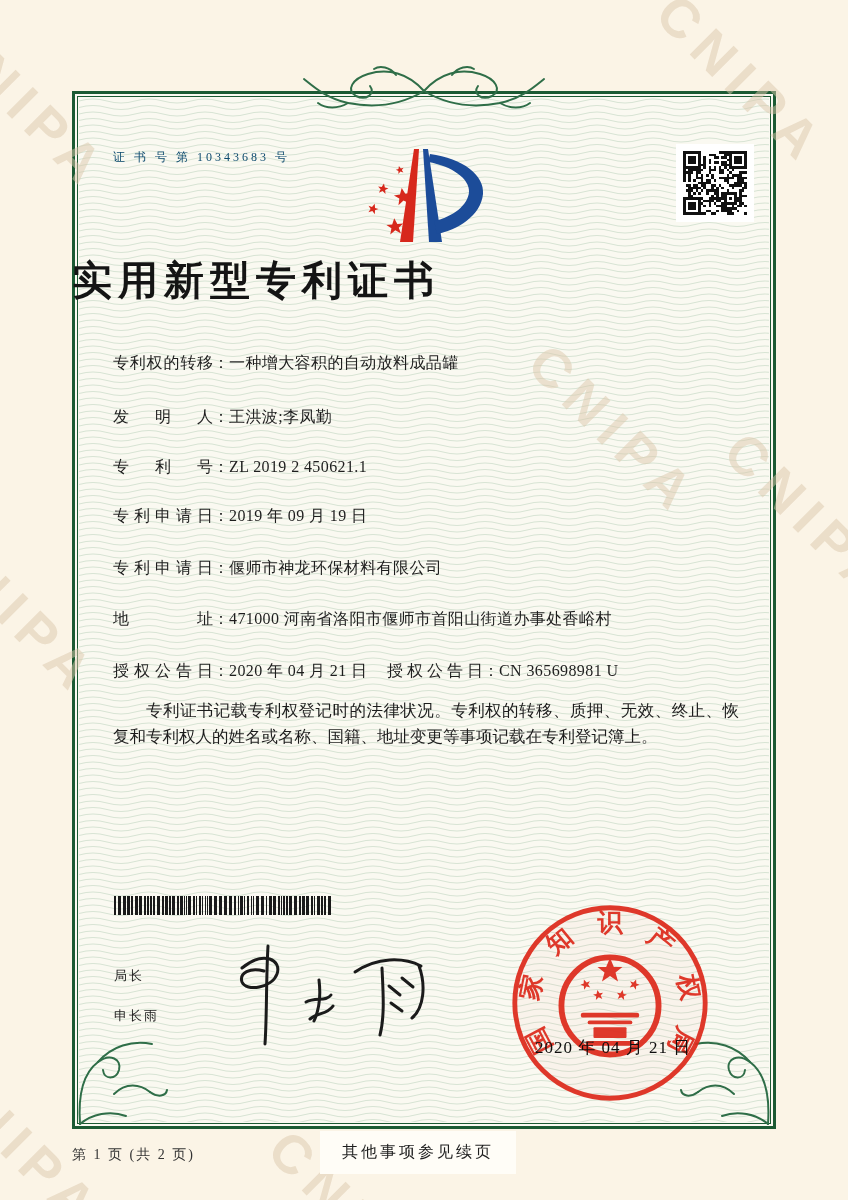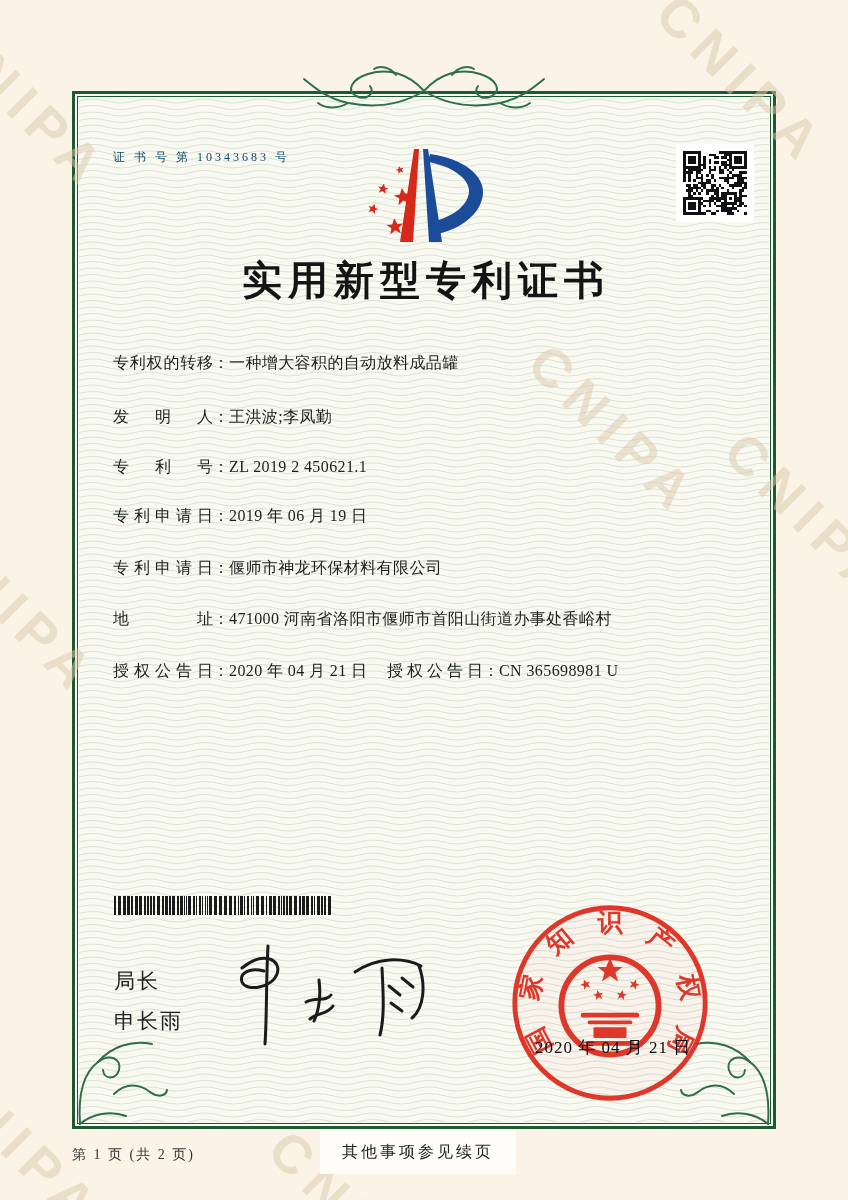--- a/index.html
+++ b/index.html
@@ -14,34 +14,34 @@
   #frame{position:absolute;left:72px;top:91px;width:698px;height:1032px;
          border:3px solid #1b5a33;background:#faf9f1;z-index:0}
   #frame .inner{position:absolute;inset:2px;border:1px solid #1b5a33}
   #waves{position:absolute;left:4px;top:4px}
   .green-orn{position:absolute;z-index:2}
   
   .cert-no{left:113px;top:149px;font-size:12px;letter-spacing:3px;color:#0c4a6e;z-index:2}
   #logo{left:355px;top:146px;z-index:2}
   #qrbox{left:676px;top:144px;width:78px;height:78px;background:#fff;z-index:2}
   #qrbox svg{position:absolute;left:7px;top:7px}
-  .title{left:72px;top:253px;width:708px;text-align:center;font-size:40px;font-weight:bold;
+  .title{left:72px;top:253px;width:708px;text-align:left;font-size:40px;font-weight:bold;
          letter-spacing:6px;color:#141414;z-index:2}
   .row{left:113px;font-size:16px;color:#1e1e1e;z-index:2;white-space:nowrap}
   .row .lab{display:inline-block;width:100px;text-align:justify;text-align-last:justify;vertical-align:top}
   .row .col{display:inline-block}
   .row .val{display:inline-block;margin-left:0;letter-spacing:.4px}
   .r0{top:353px}.r1{top:407px}.r2{top:457px}.r3{top:506px}.r4{top:558px}.r5{top:609px}.r6{top:661px}
   .row2{left:387px;top:661px}
   .paras{left:113px;top:698px;width:626px;font-size:16.5px;line-height:26px;color:#1c1c1c;
          text-align:justify;z-index:2}
   .paras p{margin:0;text-indent:2em}
   #barcode{left:114px;top:896px;z-index:2}
   .chief{left:114px;font-family:Liberation Sans, sans-serif;
-         font-size:21px;letter-spacing:2px;color:#222;z-index:2}
+         font-size:13px;letter-spacing:2px;color:#222;z-index:2}
   .chief-title{top:967px}.chief-name{top:1007px}
   #sig{left:222px;top:940px;z-index:2}
   #seal{left:508px;top:901px;opacity:.93;z-index:2}
   .sealch{font-size:26px;font-weight:bold;fill:#dd2a1c;font-family:"Liberation Serif","DejaVu Serif",serif}
   .seal-date{left:523px;top:1036px;width:180px;text-align:center;font-size:17px;color:#0e0e0e;
              letter-spacing:1px;z-index:3}
   .page-no{left:72px;top:1146px;width:670px;text-align:left;font-size:14px;letter-spacing:2px;
            color:#333;z-index:2}
   .note{left:320px;top:1131px;width:164px;background:#fffdf7;padding:11px 16px;text-align:center;
         font-size:16px;letter-spacing:3px;color:#1e1e1e;z-index:2}
@@ -457,36 +457,37 @@
 <div class="abs row r0">
   <span class="lab">专利权的转移</span><span class="col">：</span><span class="val">一种增大容积的自动放料成品罐</span>
 </div>
 <div class="abs row r1">
   <span class="lab">发明人</span><span class="col">：</span><span class="val">王洪波;李凤勤</span>
 </div>
 <div class="abs row r2">
   <span class="lab">专利号</span><span class="col">：</span><span class="val">ZL 2019 2 450621.1</span>
 </div>
 <div class="abs row r3">
-  <span class="lab">专利申请日</span><span class="col">：</span><span class="val">2019 年 06 月 19 日</span>
+  <span class="lab">专利申请日</span><span class="col">：</span><span class="val">2019 年 09 月 19 日</span>
 </div>
 <div class="abs row r4">
   <span class="lab">专利申请日</span><span class="col">：</span><span class="val">偃师市神龙环保材料有限公司</span>
 </div>
 <div class="abs row r5">
   <span class="lab">地址</span><span class="col">：</span><span class="val">471000 河南省洛阳市偃师市首阳山街道办事处香峪村</span>
 </div>
 <div class="abs row r6">
   <span class="lab">授权公告日</span><span class="col">：</span><span class="val">2020 年 04 月 21 日</span>
 </div>
 <div class="abs row row2">
   <span class="lab" style="width:96px">授权公告日</span><span class="col">：</span><span class="val">CN 365698981 U</span>
 </div>
 
 <div class="abs paras">
+  <p>专利证书记载专利权登记时的法律状况。专利权的转移、质押、无效、终止、恢复和专利权人的姓名或名称、国籍、地址变更等事项记载在专利登记簿上。</p>
 </div>
 
 <svg class="abs" id="barcode" width="224" height="19" shape-rendering="crispEdges">
     <rect x="0" y="0" width="2" height="19" fill="#1a1a1a"></rect>
     <rect x="4" y="0" width="3" height="19" fill="#1a1a1a"></rect>
     <rect x="9" y="0" width="3" height="19" fill="#1a1a1a"></rect>
     <rect x="13" y="0" width="3" height="19" fill="#1a1a1a"></rect>
     <rect x="17" y="0" width="2" height="19" fill="#1a1a1a"></rect>
     <rect x="21" y="0" width="3" height="19" fill="#1a1a1a"></rect>
     <rect x="25" y="0" width="3" height="19" fill="#1a1a1a"></rect>

